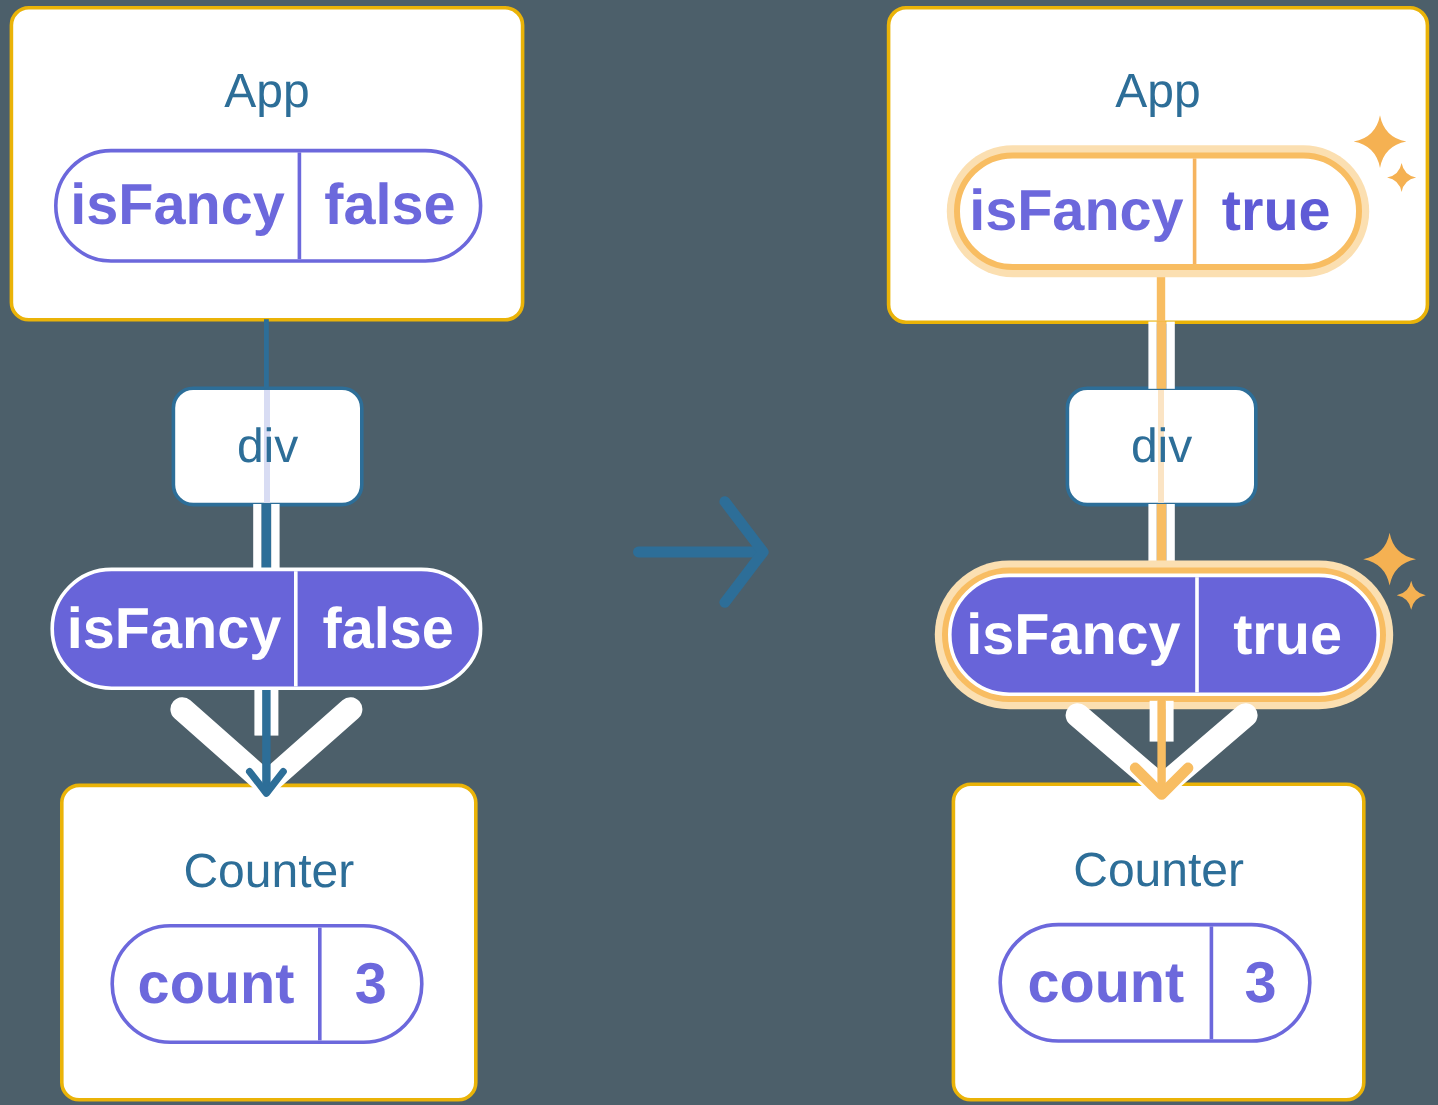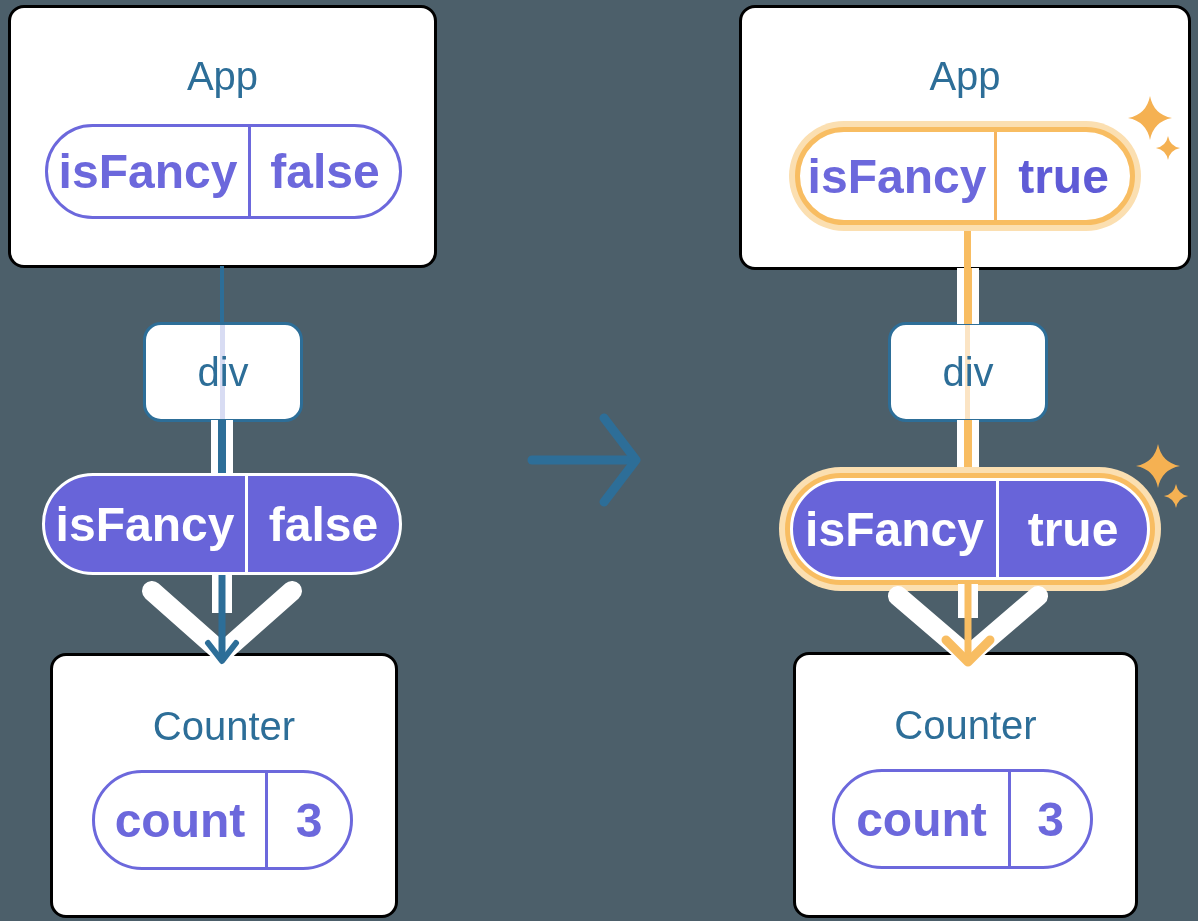--- a/index.html
+++ b/index.html
@@ -10,21 +10,21 @@
   .stage {
     position:relative;
     width:1198px; height:921px;
     background:#4C5F6A;
     overflow:hidden;
   }
   
   .card {
     position:absolute;
     background:#FFFFFF;
-    border:3px solid #000000;
+    border:3px solid #eab308;
     border-radius:16px;
     box-sizing:border-box;
     z-index:1;
   }
   .card-title {
     position:absolute;
     left:0; right:0;
     text-align:center;
     font-size:40px;
     font-weight:500;

